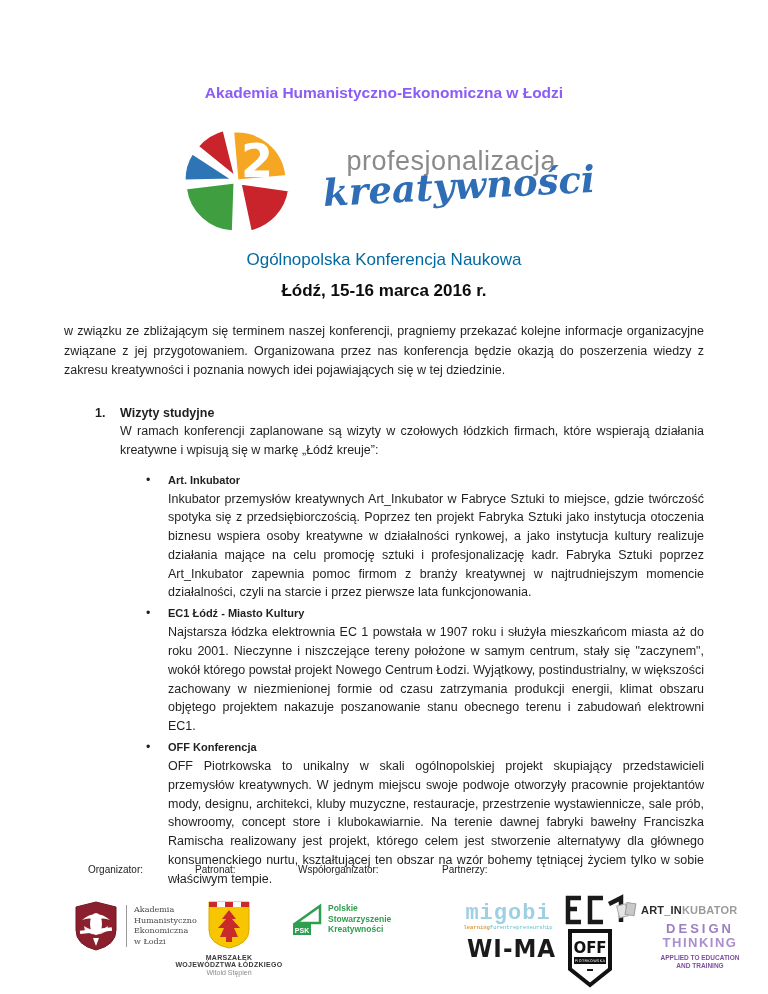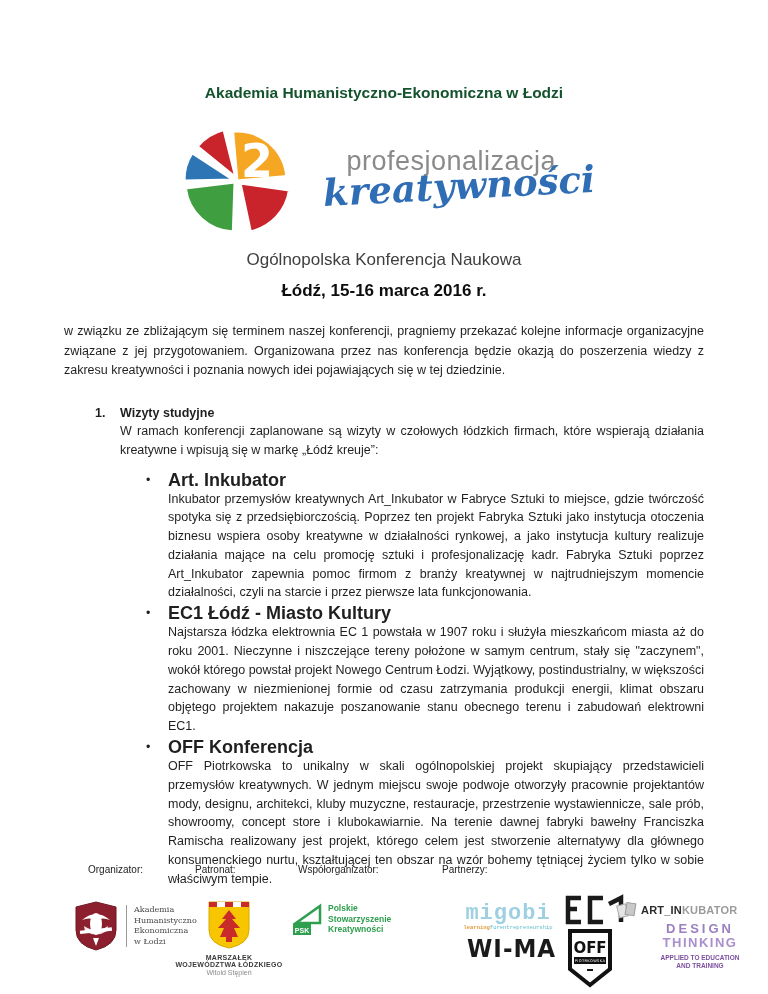--- a/index.html
+++ b/index.html
@@ -4,57 +4,57 @@
 <style>
   html,body{margin:0;padding:0;background:#e9e9e9;}
   .page{
     width:768px;height:994px;background:#ffffff;position:relative;
     margin:0 auto;overflow:hidden;
     font-family:"Liberation Sans",sans-serif;color:#1f1f1f;
   }
   
   .uni-title{
     margin:0;padding-top:84px;text-align:center;
-    font-size:15.5px;font-weight:bold;color:#14532d;
+    font-size:15.5px;font-weight:bold;color:#8b5cf6;
   }
   
   .logo-block{
     margin-top:26px;height:108px;display:flex;justify-content:center;align-items:flex-start;
   }
   .logo-mark{width:168px;height:108px;flex:0 0 auto;}
   .logo-words{position:relative;width:285px;margin-left:6px;}
   .logo-line1{
     position:absolute;left:18px;top:18px;
     font-size:27px;color:#8a8a8a;letter-spacing:.5px;white-space:nowrap;
   }
   .logo-line2{
     position:absolute;left:-6px;top:36px;
     font-family:"DejaVu Serif",serif;font-style:italic;font-weight:bold;
     font-size:37px;color:#2f6db5;transform:rotate(-3deg);white-space:nowrap;
   }
   
-  .conf-title{margin:14px 0 0;text-align:center;font-size:17px;font-weight:normal;color:#404040;}
+  .conf-title{margin:14px 0 0;text-align:center;font-size:17px;font-weight:normal;color:#0369a1;}
   .conf-date{margin:11px 0 0;text-align:center;font-size:17px;font-weight:bold;color:#0d0d0d;}
   
   .greeting{margin:27px 64px 0;font-size:12.5px;font-weight:bold;}
   .intro-par{
     margin:21px 64px 0;font-size:12.5px;line-height:19.5px;text-align:justify;
   }
   .section{margin:25px 64px 0;}
   .section-head{display:flex;font-size:12.5px;font-weight:bold;padding-left:31px;}
   .section-num{width:25px;flex:0 0 auto;}
   .section-lead{
     margin:2px 0 0;padding-left:56px;font-size:12.5px;line-height:19.5px;text-align:justify;
   }
   .bullets{list-style:none;margin:10px 0 0;padding:0;}
   .bullets li{position:relative;padding-left:104px;margin-top:2px;}
   .bullets li .dot{
     position:absolute;left:82px;top:0;font-size:12.5px;line-height:19px;
   }
-  .bullet-title{font-size:18px;font-weight:bold;line-height:19px;display:block;}
+  .bullet-title{font-size:11px;font-weight:bold;line-height:19px;display:block;}
   .bullet-body{font-size:12.5px;line-height:18.8px;text-align:justify;display:block;}
   
   .footer{position:absolute;left:0;top:860px;width:768px;height:134px;}
   .f-label{position:absolute;top:4px;font-size:10px;color:#222;}
   .f-label.l0{left:88px;}.f-label.l1{left:195px;}.f-label.l2{left:298px;}.f-label.l3{left:442px;}
 
   .ahe{position:absolute;left:74px;top:40px;display:flex;align-items:center;}
   .ahe .divider{width:1px;height:42px;background:#9a9a9a;margin:0 7px 0 8px;}
   .ahe-text{font-family:"DejaVu Serif",serif;font-size:8px;line-height:10.5px;color:#4a4a4a;}
 

